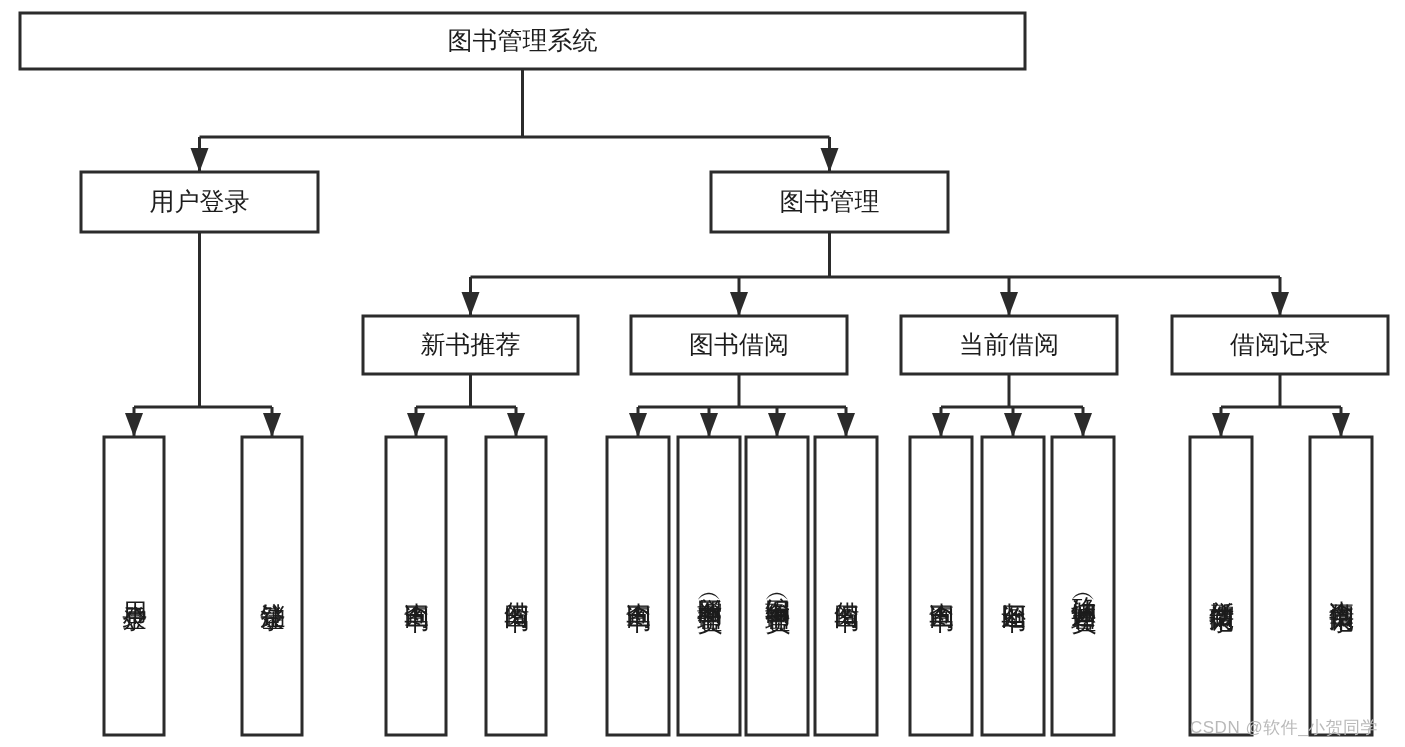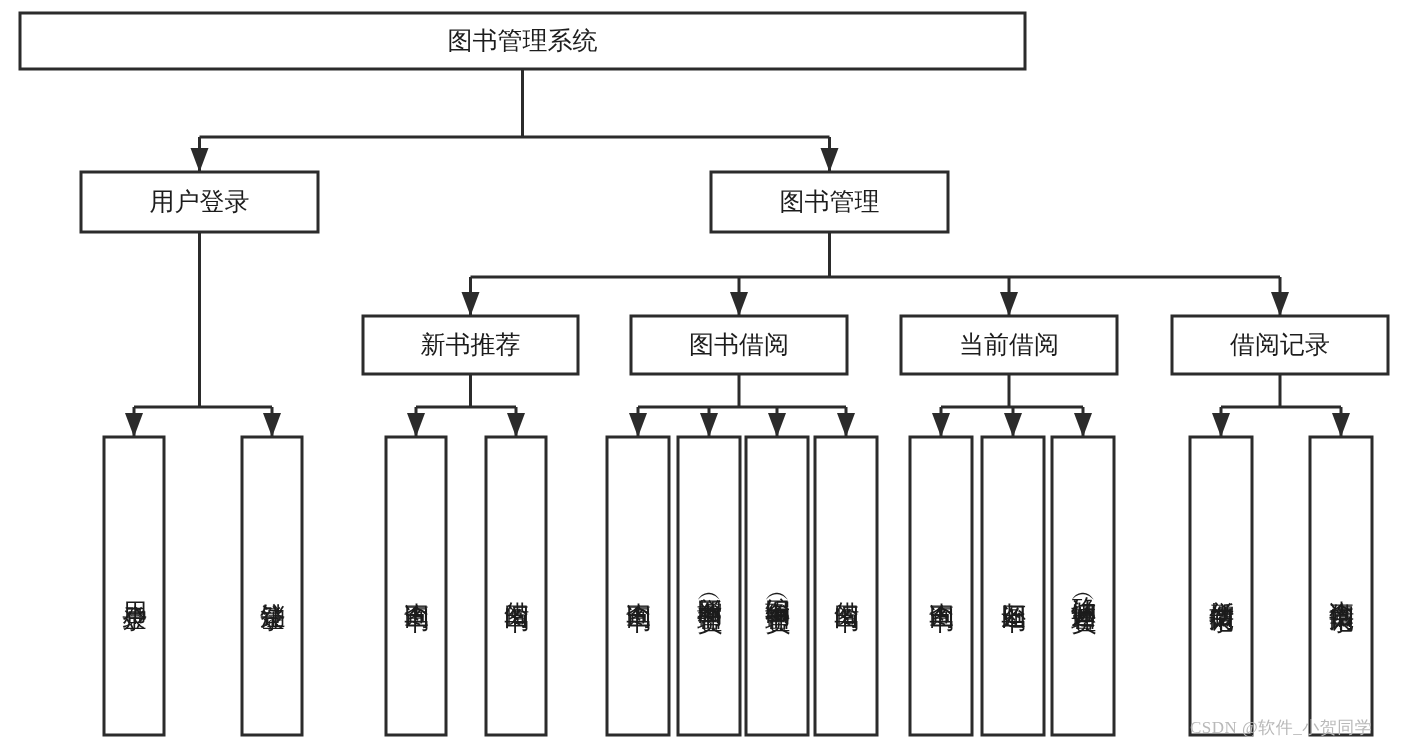--- a/index.html
+++ b/index.html
@@ -23,21 +23,21 @@
     text-orientation:upright;
     font-family:"DejaVu Sans","Liberation Sans",sans-serif;
     font-size:25px;color:#1c1c1c;
     line-height:1.05;
     letter-spacing:2px;
     white-space:nowrap;
     pointer-events:none;
   }
   .watermark{
     position:absolute;
-    font-family:Liberation Serif, serif;
+    font-family:Liberation Sans, sans-serif;
     font-size:17px;
     color:#b9b9b9;
     letter-spacing:0.5px;
     white-space:nowrap;
   }
 </style>
 </head>
 <body>
 
 <div id="stage">

